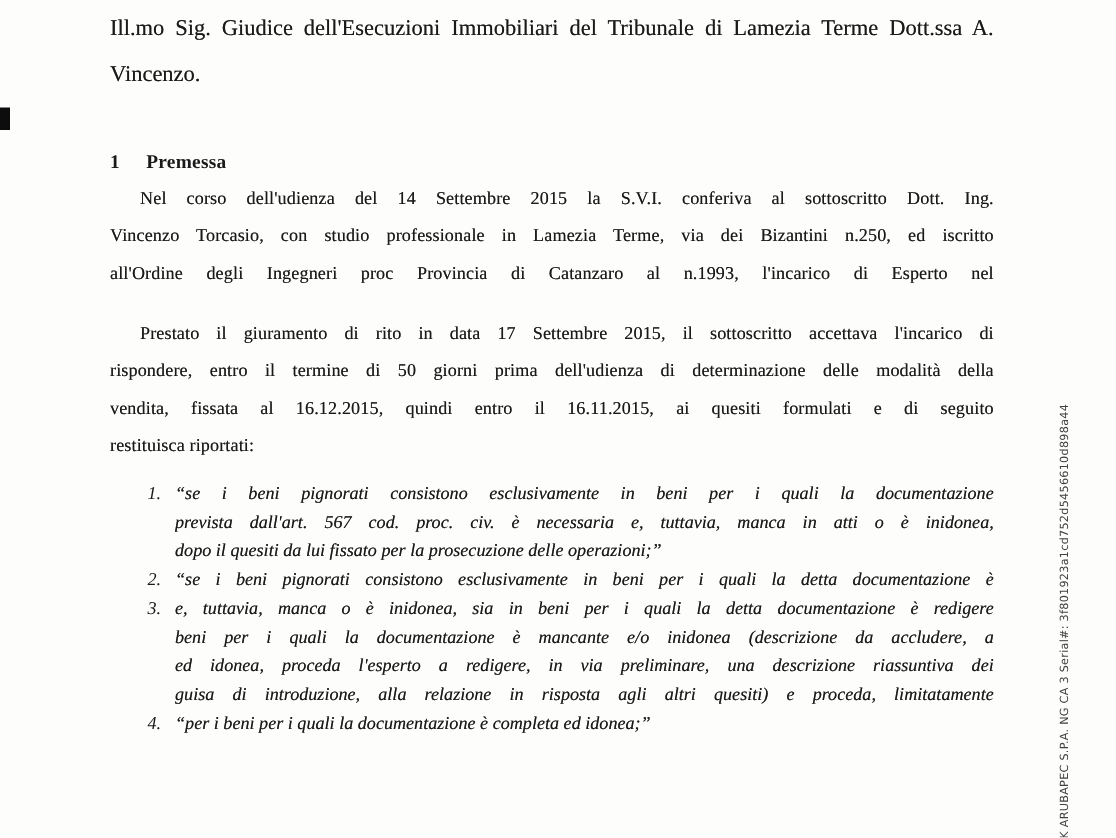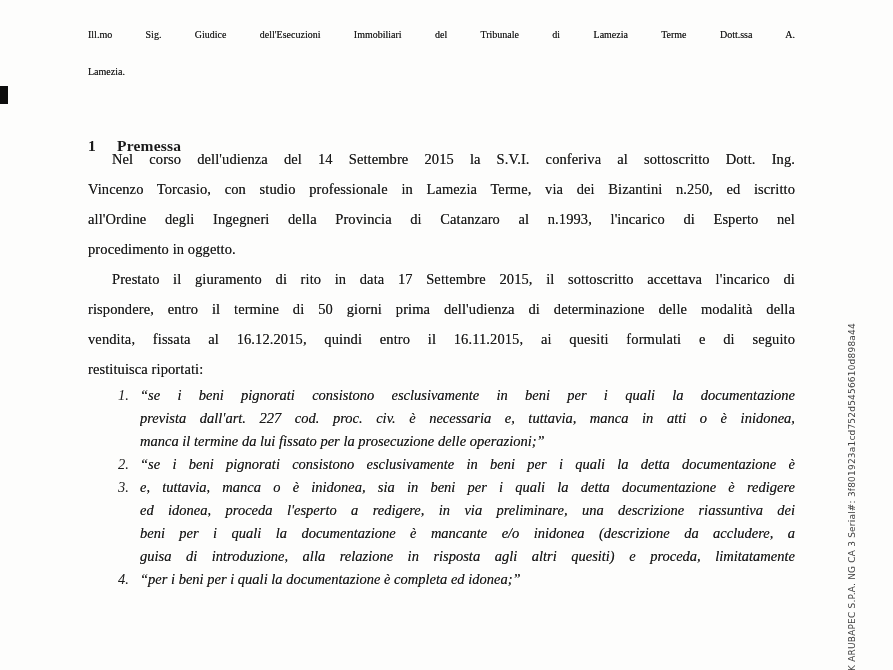--- a/index.html
+++ b/index.html
@@ -14,28 +14,28 @@
   .block { position:absolute; left:88px; width:707px; }
   .line {
     text-align:justify;
     text-align-last:justify;
     white-space:normal;
     overflow:hidden;
     text-shadow:0 0 0.5px rgba(10,10,10,0.65);
   }
   .line.last { text-align-last:left; }
 
-  #header-block { top:16px; font-size:10px; line-height:37px; }
+  #header-block { top:4px; font-size:18px; line-height:37px; }
 
-  #section-heading { top:137px; font-size:15.5px; font-weight:bold; letter-spacing:0.2px; }
+  #section-heading { top:121px; font-size:15.5px; font-weight:bold; letter-spacing:0.2px; }
   #section-heading .sec-num { display:inline-block; width:29px; }
 
   .para { font-size:14.5px; line-height:30px; letter-spacing:0.1px; }
   #para-1 { top:144px; }
-  #para-2 { top:264px; }
+  #para-2 { top:252px; }
   .para .line:first-child { text-indent:24px;font-family:Liberation Serif, serif; }
 
   #quesiti-list { top:384px; font-size:14.5px; line-height:23px; font-style:italic; }
   .list-item { position:relative; padding-left:52px; }
   .item-number { position:absolute; left:30px; top:0; line-height:23px; }
 
   #signature-strip {
     position:absolute;
     left:847px; top:671px;
     width:396px; height:15px;
@@ -58,57 +58,56 @@
 </style>
 </head>
 <body>
 
 <div class="page" style="background: rgb(253, 253, 252); color: rgb(26, 26, 26);">
 
   <div id="scan-artifact"></div>
 
   <div id="header-block" class="block">
       <div class="line">Ill.mo Sig. Giudice dell'Esecuzioni Immobiliari del Tribunale di Lamezia Terme Dott.ssa A.</div>
-      <div class="line last">Lamezia.</div>
+      <div class="line last">Vincenzo.</div>
     </div>
 
   <div id="section-heading" class="block">
     <span class="sec-num">1</span><span>Premessa</span>
   </div>
 
   <div id="para-1" class="block para">
       <div class="line">Nel corso dell'udienza del 14 Settembre 2015 la S.V.I. conferiva al sottoscritto Dott. Ing.</div>
       <div class="line">Vincenzo Torcasio, con studio professionale in Lamezia Terme, via dei Bizantini n.250, ed iscritto</div>
-      <div class="line">all'Ordine degli Ingegneri della Provincia di Catanzaro al n.1993, l'incarico di Esperto nel</div>
-      <div class="line last">procedimento in oggetto.</div>
+      <div class="line">all'Ordine degli Ingegneri proc Provincia di Catanzaro al n.1993, l'incarico di Esperto nel</div>
     </div>
 
   <div id="para-2" class="block para">
       <div class="line">Prestato il giuramento di rito in data 17 Settembre 2015, il sottoscritto accettava l'incarico di</div>
       <div class="line">rispondere, entro il termine di 50 giorni prima dell'udienza di determinazione delle modalità della</div>
       <div class="line">vendita, fissata al 16.12.2015, quindi entro il 16.11.2015, ai quesiti formulati e di seguito</div>
       <div class="line last">restituisca riportati:</div>
     </div>
 
   <div id="quesiti-list" class="block">
       <div class="list-item">
         <span class="item-number">1.</span>
         <div class="line">“se i beni pignorati consistono esclusivamente in beni per i quali la documentazione</div>
-        <div class="line">prevista dall'art. 227 cod. proc. civ. è necessaria e, tuttavia, manca in atti o è inidonea,</div>
-        <div class="line last">manca il termine da lui fissato per la prosecuzione delle operazioni;”</div>
+        <div class="line">prevista dall'art. 567 cod. proc. civ. è necessaria e, tuttavia, manca in atti o è inidonea,</div>
+        <div class="line last">dopo il quesiti da lui fissato per la prosecuzione delle operazioni;”</div>
       </div>
       <div class="list-item">
         <span class="item-number">2.</span>
         <div class="line">“se i beni pignorati consistono esclusivamente in beni per i quali la detta documentazione è</div>
       </div>
       <div class="list-item">
         <span class="item-number">3.</span>
         <div class="line">e, tuttavia, manca o è inidonea, sia in beni per i quali la detta documentazione è redigere</div>
+        <div class="line">beni per i quali la documentazione è mancante e/o inidonea (descrizione da accludere, a</div>
         <div class="line">ed idonea, proceda l'esperto a redigere, in via preliminare, una descrizione riassuntiva dei</div>
-        <div class="line">beni per i quali la documentazione è mancante e/o inidonea (descrizione da accludere, a</div>
         <div class="line">guisa di introduzione, alla relazione in risposta agli altri quesiti) e proceda, limitatamente</div>
       </div>
       <div class="list-item clipped">
         <span class="item-number">4.</span>
         <div class="line last">“per i beni per i quali la documentazione è completa ed idonea;”</div>
       </div>
     </div>
 
   <div id="signature-strip">K ARUBAPEC S.P.A. NG CA 3 Serial#: 3f801923a1cd752d5456610d898a44</div>
 

